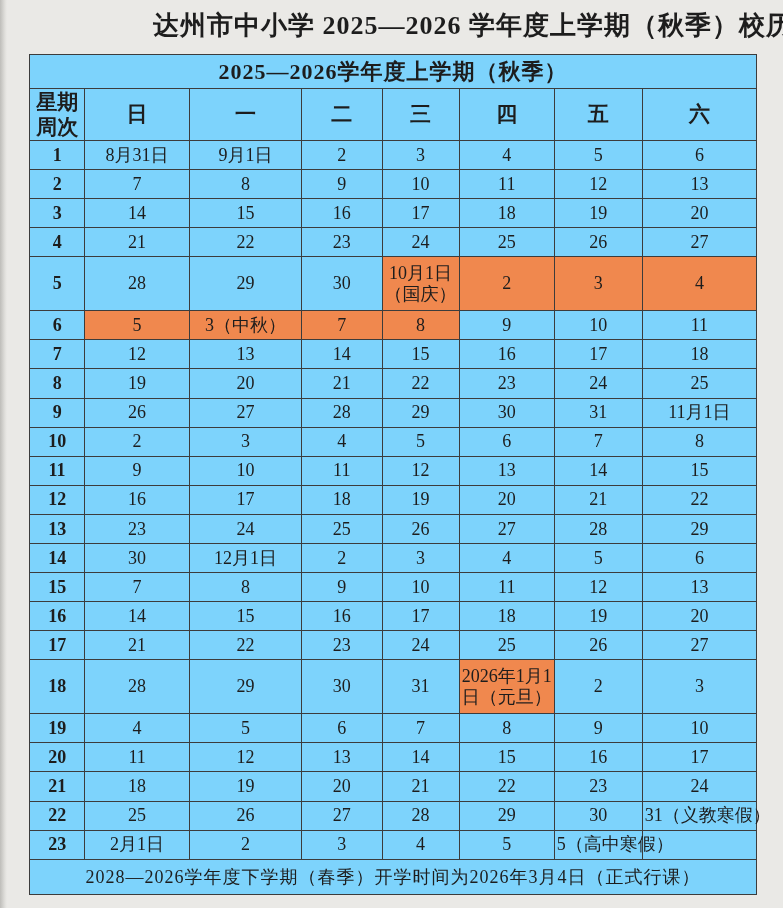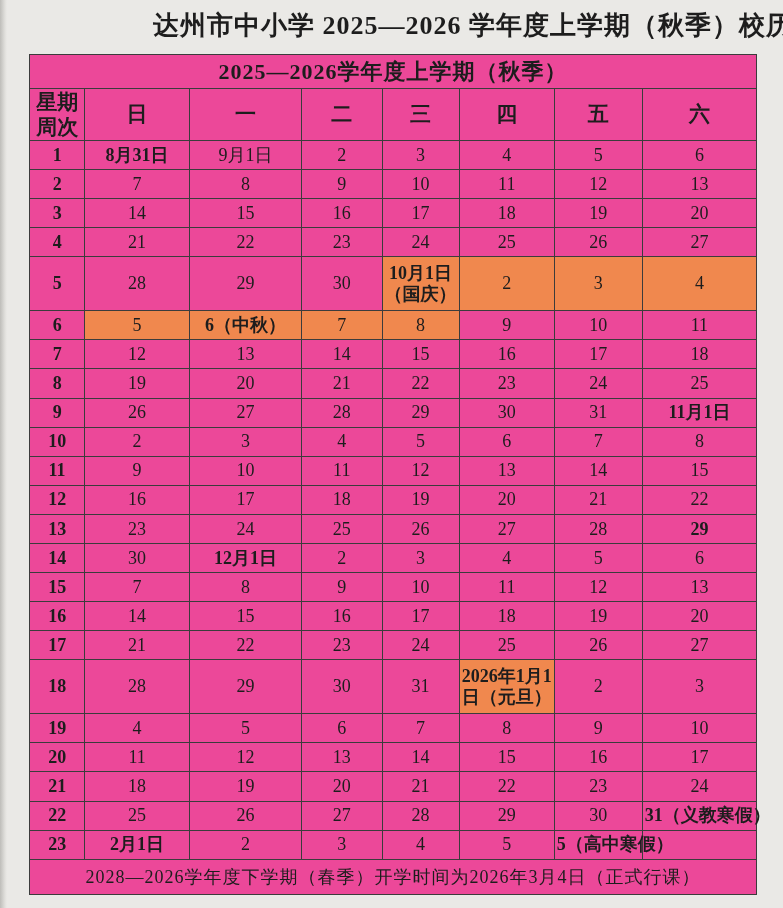--- a/index.html
+++ b/index.html
@@ -23,42 +23,42 @@
     letter-spacing:1px;
     margin-left:10px;
   }
   .cal-wrap{
     position:absolute;left:29px;top:54px;width:728px;height:841px;
   }
   table.cal{
     width:100%;height:100%;
     border-collapse:collapse;
     table-layout:fixed;
-    background:#ec4899;
+    background:#7dd3fc;
   }
   table.cal th, table.cal td{
     border:1.6px solid #3c3c3c;
     text-align:center;
     vertical-align:middle;
     padding:0 2px;
     font-size:18px;
     line-height:1.15;
   }
   tr.sem-header th{
     height:33px;
     font-size:22px;
     font-weight:bold;
     letter-spacing:1px;
   }
   tr.day-header th{height:51px;font-size:21px;font-weight:bold;margin-left:7px;}
   .corner{font-size:17px;font-weight:bold;line-height:1.25;}
   td.weeknum{font-weight:bold;font-size:18px;}
   tbody tr{height:28px;}
   tbody tr.tall{height:52px;}
-  td.bold{font-weight:bold;}
+  td.bold{font-weight:normal;}
   td.datecell{font-size:17px;}
   td.hl{background:var(--hl,#f0884e);}
   td.nowrap{
     white-space:nowrap;
     overflow:visible;
     text-align:left;
     padding-left:1px;
     font-size:16.5px;
     position:relative;
     z-index:2;
@@ -154,21 +154,21 @@
           <td>29</td>
           <td>30</td>
           <td class="bold hl datecell">10月1日（国庆）</td>
           <td class="hl">2</td>
           <td class="hl">3</td>
           <td class="hl">4</td>
         </tr>
         <tr>
           <td class="weeknum">6</td>
           <td class="hl">5</td>
-          <td class="bold hl datecell">6（中秋）</td>
+          <td class="bold hl datecell">3（中秋）</td>
           <td class="hl">7</td>
           <td class="hl">8</td>
           <td>9</td>
           <td>10</td>
           <td>11</td>
         </tr>
         <tr>
           <td class="weeknum">7</td>
           <td>12</td>
           <td>13</td>

